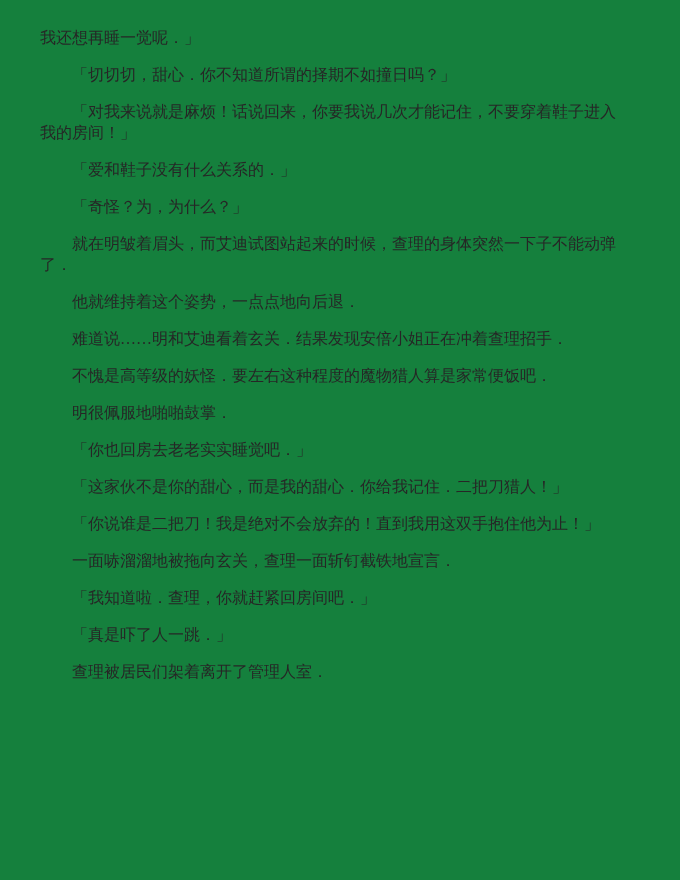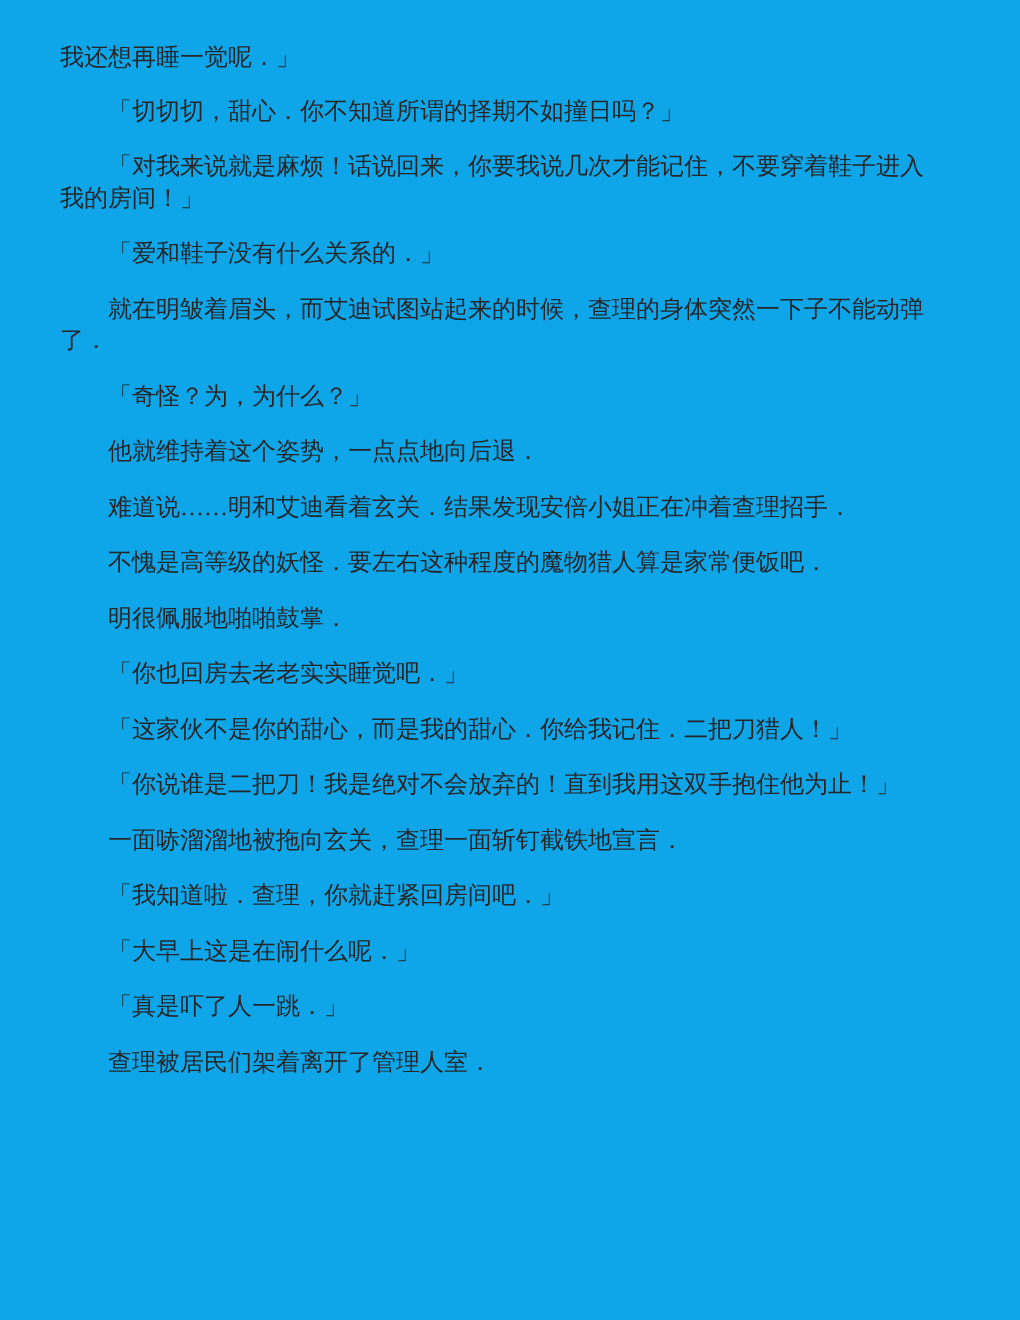--- a/index.html
+++ b/index.html
@@ -4,21 +4,21 @@
 <style>
   html, body {
     margin: 0;
     padding: 0;
     background: #ffffff;
   }
   .page {
     box-sizing: border-box;
     width: 680px;
     height: 880px;
-    background: #0ea5e9;
+    background: #15803d;
     padding: 27px 40px 0 40px;
     overflow: hidden;
   }
   .content {
     width: 588px;
   }
   .para {
     margin: 0 0 16px 0;
     font-family: "DejaVu Serif", "Liberation Serif", serif;
     font-size: 16px;
@@ -35,28 +35,27 @@
 </style>
 </head>
 <body>
 
 <div class="page">
   <div class="content" id="content">
       <p class="para">我还想再睡一觉呢．」</p>
       <p class="para indent">「切切切，甜心．你不知道所谓的择期不如撞日吗？」</p>
       <p class="para indent">「对我来说就是麻烦！话说回来，你要我说几次才能记住，不要穿着鞋子进入我的房间！」</p>
       <p class="para indent">「爱和鞋子没有什么关系的．」</p>
+      <p class="para indent">「奇怪？为，为什么？」</p>
       <p class="para indent">就在明皱着眉头，而艾迪试图站起来的时候，查理的身体突然一下子不能动弹了．</p>
-      <p class="para indent">「奇怪？为，为什么？」</p>
       <p class="para indent">他就维持着这个姿势，一点点地向后退．</p>
       <p class="para indent">难道说……明和艾迪看着玄关．结果发现安倍小姐正在冲着查理招手．</p>
       <p class="para indent">不愧是高等级的妖怪．要左右这种程度的魔物猎人算是家常便饭吧．</p>
       <p class="para indent">明很佩服地啪啪鼓掌．</p>
       <p class="para indent">「你也回房去老老实实睡觉吧．」</p>
       <p class="para indent">「这家伙不是你的甜心，而是我的甜心．你给我记住．二把刀猎人！」</p>
       <p class="para indent">「你说谁是二把刀！我是绝对不会放弃的！直到我用这双手抱住他为止！」</p>
       <p class="para indent">一面哧溜溜地被拖向玄关，查理一面斩钉截铁地宣言．</p>
       <p class="para indent">「我知道啦．查理，你就赶紧回房间吧．」</p>
-      <p class="para indent">「大早上这是在闹什么呢．」</p>
       <p class="para indent">「真是吓了人一跳．」</p>
       <p class="para indent">查理被居民们架着离开了管理人室．</p>
     </div>
 </div>
 
 </body></html>

